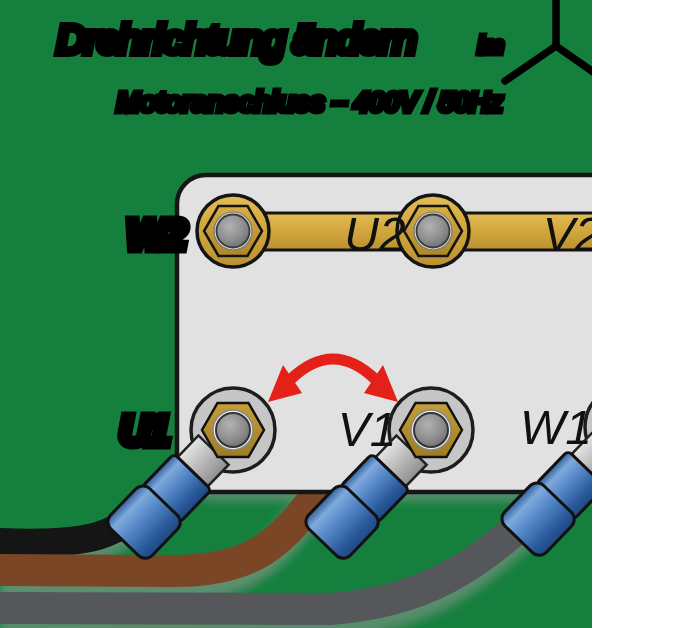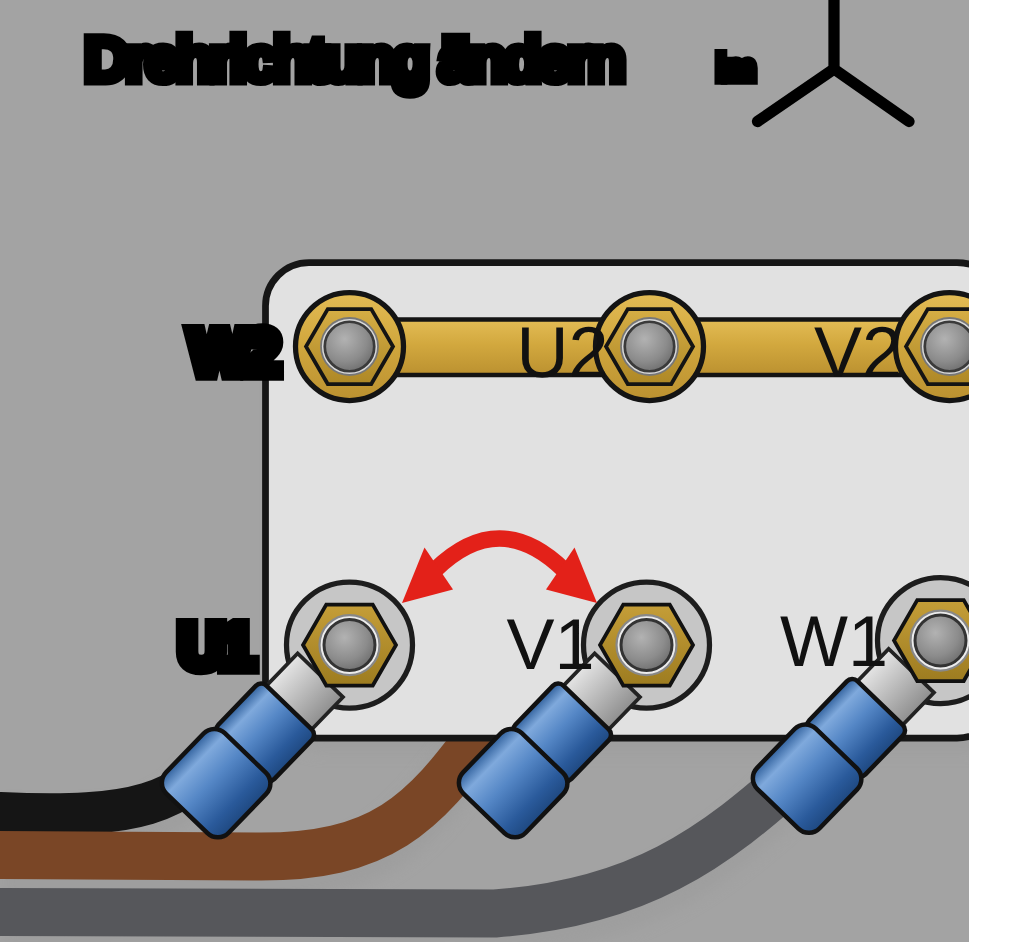--- a/index.html
+++ b/index.html
@@ -1,18 +1,18 @@
 <!DOCTYPE html>
 <html><head>
 <meta charset="utf-8">
 <style>
   html,body{margin:0;padding:0;background:#ffffff;}
   #stage{
-    position:relative;width:646px;height:628px;background:#a3a3a3;
-    overflow:hidden;font-family:"Liberation Sans",sans-serif;
+    position:relative;width:592px;height:628px;background:#15803d;
+    overflow:hidden;font-family:"Liberation Sans",sans-serif;font-style:italic;
   }
   
   .blobtext{
     position:absolute;color:#000;font-weight:bold;white-space:nowrap;
     -webkit-text-stroke:6px #000;
     text-shadow:0 0 2px #000,0 0 2px #000,1px 1px 1px #000,-1px 1px 1px #000;
     letter-spacing:-3px;
   }
   #title{left:56px;top:16px;font-size:42px;}
   #title-suffix{left:477px;top:30px;font-size:26px;-webkit-text-stroke:5px #000;}
@@ -25,20 +25,21 @@
     stroke:#000;stroke-width:9;paint-order:stroke fill;letter-spacing:-3px;
   }
 </style>
 </head>
 <body>
 
 <div id="stage">
 
   <div id="title" class="blobtext">Drehrichtung ändern</div>
   <div id="title-suffix" class="blobtext">im</div>
+  <div id="subtitle" class="blobtext">Motoranschluss – 400V / 50Hz</div>
 
   <svg id="star-symbol" width="130" height="90" viewBox="0 0 130 90">
     <path d="M 64,0 L 64,46 M 64,46 L 13,81 M 64,46 L 114,81" stroke="#000" stroke-width="7.5" stroke-linecap="round" fill="none"></path>
   </svg>
 
   <svg id="diagram" width="681" height="628" viewBox="0 0 681 628">
     <defs>
       <linearGradient id="goldBar" x1="0" y1="0" x2="0" y2="1">
         <stop offset="0" stop-color="#E3BC55"></stop>
           <stop offset="0.45" stop-color="#D2A83E"></stop>

